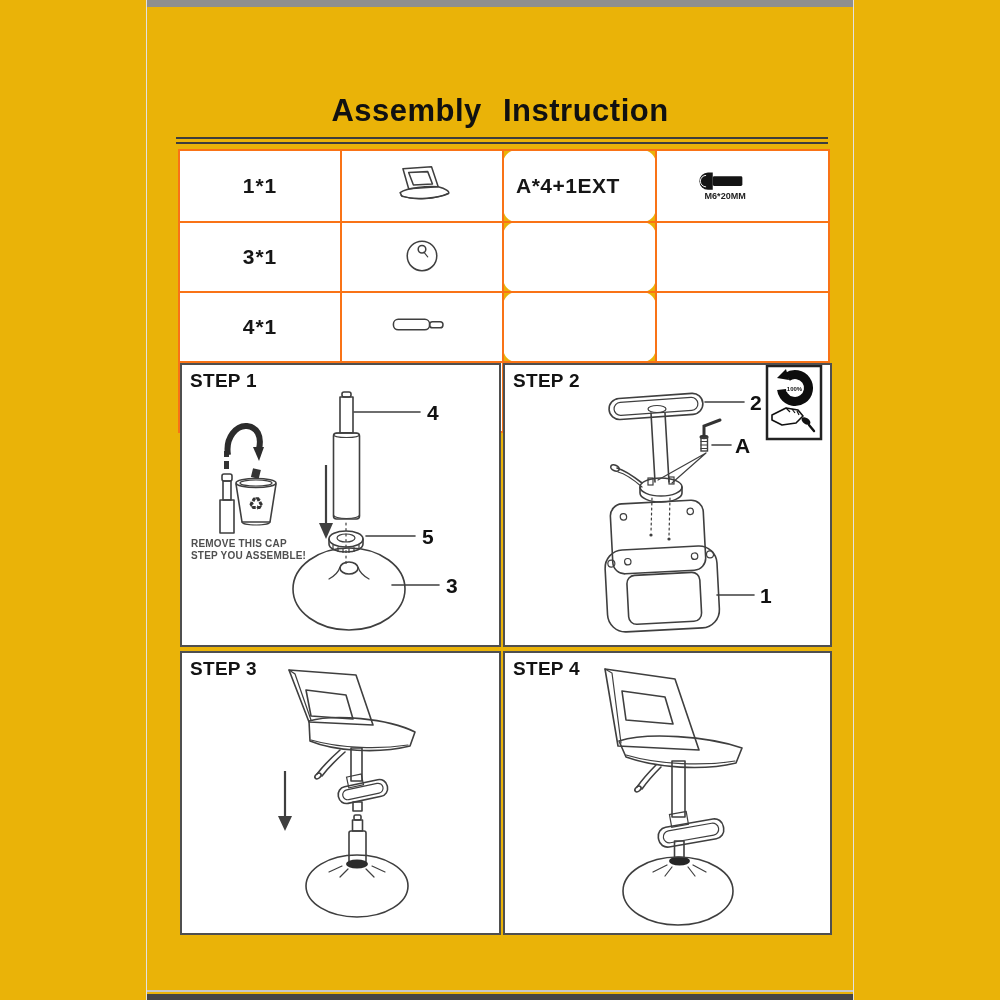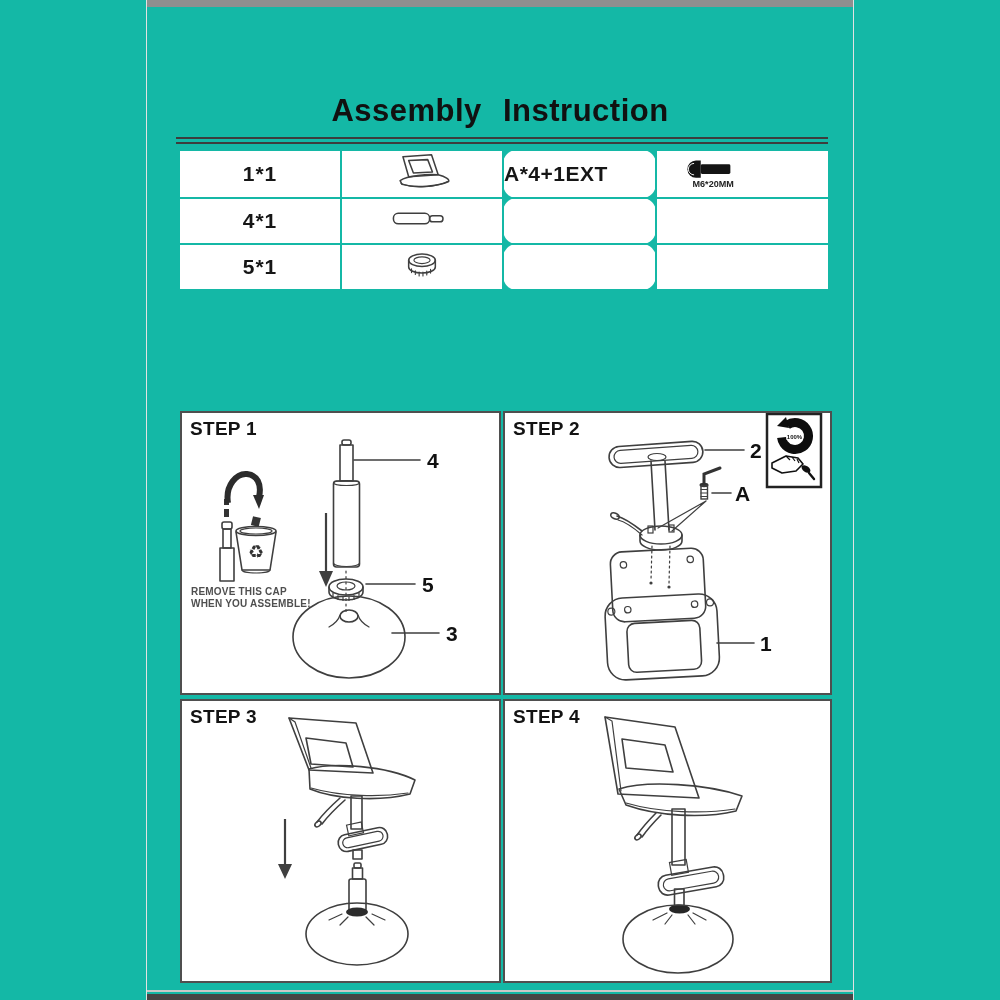--- a/index.html
+++ b/index.html
@@ -1,32 +1,32 @@
 <!DOCTYPE html>
 <html><head>
 <meta charset="utf-8">
 <style>
   html,body{margin:0;padding:0;background:#ffffff;}
-  #canvas{position:relative;width:1000px;height:1000px;background:#14b8a6;overflow:hidden;
+  #canvas{position:relative;width:1000px;height:1000px;background:#eab308;overflow:hidden;
           font-family:"Liberation Sans",sans-serif;color:#161616;}
   .edge-v{position:absolute;top:0;width:1px;height:1000px;background:#e2e2e2;}
   #page-top-bar{position:absolute;left:147px;top:0;width:706px;height:7px;background:#8f8f8f;}
   #page-bottom-line{position:absolute;left:147px;top:990px;width:706px;height:2px;background:#c9c9c9;}
   #page-bottom-bar{position:absolute;left:147px;top:994px;width:706px;height:6px;background:#454545;}
   #title{position:absolute;left:147px;top:93px;width:706px;text-align:center;
          font-size:31px;font-weight:bold;letter-spacing:.5px;word-spacing:12px;color:#111;}
   #title-rule{position:absolute;left:176px;top:137px;width:652px;height:3px;
               border-top:2px solid #3d3d3d;border-bottom:2px solid #3d3d3d;}
   table.parts{position:absolute;left:178px;top:149px;border-collapse:collapse;table-layout:fixed;}
-  table.parts td{border:2px solid #14b8a6;height:41px;padding:0;vertical-align:middle;background:#fff;}
+  table.parts td{border:2px solid #f97316;height:41px;padding:12px;vertical-align:middle;background:#fff;}
   td.qty{font-size:21px;font-weight:bold;text-align:center;letter-spacing:1px;}
   td.part-img{text-align:center;}
   td.hw{font-size:21px;font-weight:bold;padding-left:10px;letter-spacing:.5px;border-radius:14px;}
   td.hw-img{text-align:left;}
-  .panel{position:absolute;border:2px solid #4f4f4f;background:#fff;margin-top:48px;}
+  .panel{position:absolute;border:2px solid #4f4f4f;background:#fff;}
   .step-label{position:absolute;top:5px;left:8px;font-size:19px;font-weight:bold;
               letter-spacing:.3px;color:#131313;z-index:2;}
   svg.scene{position:absolute;left:0;top:0;width:100%;height:100%;}
   .note{position:absolute;left:9px;top:173px;font-size:10px;font-weight:bold;
         color:#4f4f4f;line-height:11.5px;letter-spacing:.2px;z-index:2;}
   .note span{display:block;}
   .ln{stroke:#3f3f3f;stroke-width:1.6;fill:none;stroke-linecap:round;stroke-linejoin:round;}
   .lnw{stroke:#3f3f3f;stroke-width:1.2;fill:none;stroke-linecap:round;}
   .callout{font-size:21px;font-weight:bold;fill:#111;font-family:"Liberation Sans",sans-serif;}
   .tiny{font-weight:bold;fill:#222;font-family:"Liberation Sans",sans-serif;}
@@ -67,20 +67,32 @@
       <td class="hw-img">
         <svg width="120" height="42" viewBox="0 0 120 44">
           <path d="M38,10 a9,9 0 0 0 0,18 l5,0 0,-18 Z" fill="#141414"></path>
           <path d="M36,13 a6,6 0 0 0 0,12" fill="none" stroke="#fff" stroke-width="1"></path>
           <rect x="43" y="14" width="31" height="10" rx="1.5" fill="#141414"></rect>
           <text class="tiny" x="56" y="38" font-size="9.5" text-anchor="middle">M6*20MM</text>
         </svg>
       </td>
     </tr>
     <tr>
+      <td class="qty">3*1</td>
+      <td class="part-img">
+        <svg width="70" height="40" viewBox="0 0 70 42">
+          <circle class="ln" cx="35" cy="22" r="15.5"></circle>
+          <circle class="ln" cx="35" cy="15" r="4"></circle>
+          <path class="lnw" d="M37,18 L41,23"></path>
+        </svg>
+      </td>
+      <td class="hw"></td>
+      <td class="hw-img"></td>
+    </tr>
+    <tr>
       <td class="qty">4*1</td>
       <td class="part-img">
         <svg width="80" height="40" viewBox="0 0 80 42">
           <rect class="ln" x="10" y="15" width="38" height="11" rx="5"></rect>
           <rect class="ln" x="48" y="17.5" width="14" height="6.5" rx="3"></rect>
         </svg>
       </td>
       <td class="hw"></td>
       <td class="hw-img"></td>
     </tr>
@@ -97,21 +109,21 @@
       <td class="hw"></td>
       <td class="hw-img"></td>
     </tr>
     </tbody>
   </table>
 
   <div class="panel" style="left:180px;top:363px;width:317px;height:280px;">
     <div class="step-label">STEP 1</div>
     <div class="note">
       <span>REMOVE THIS CAP</span>
-      <span>WHEN YOU ASSEMBLE!</span>
+      <span>STEP YOU ASSEMBLE!</span>
     </div>
     <svg class="scene" viewBox="0 0 317 280">
       <g>
         <rect class="ln" x="160" y="27" width="9" height="5" rx="2"></rect>
         <rect class="ln" x="158" y="32" width="13" height="36"></rect>
         <rect class="ln" x="151.5" y="68" width="26" height="86" rx="3"></rect>
         <ellipse class="lnw" cx="164.5" cy="70" rx="13" ry="2.5"></ellipse>
         <path class="lnw" d="M151.5,150 a13,3.5 0 0 0 26,0"></path>
       </g>
       <g>

